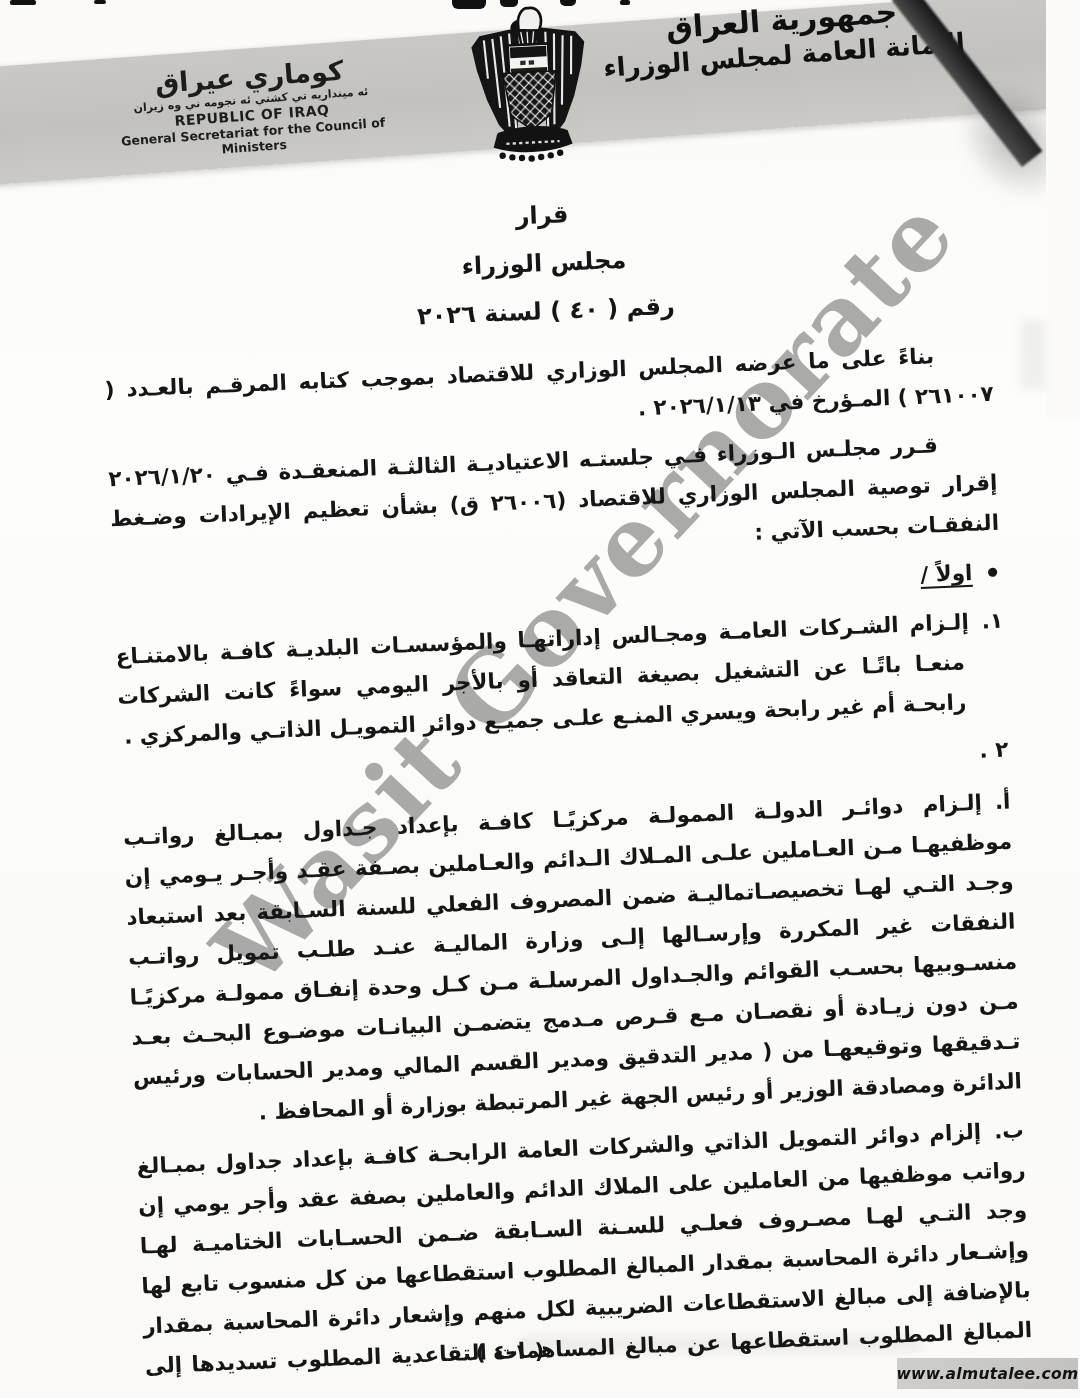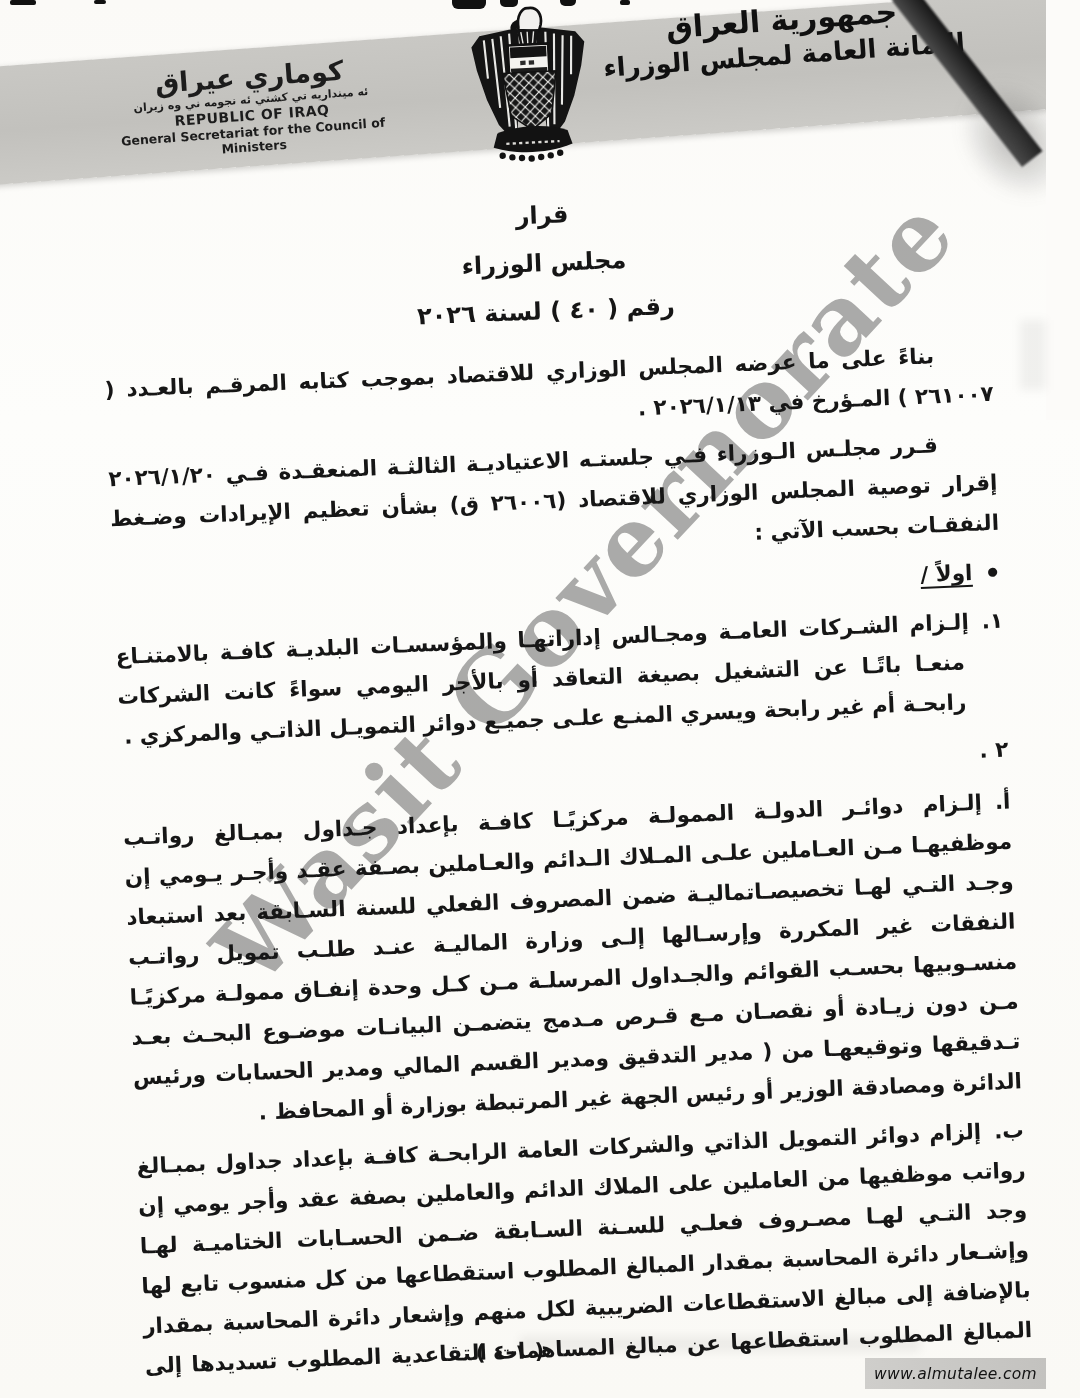--- a/index.html
+++ b/index.html
@@ -66,23 +66,23 @@
   .marker{margin-left:13px;}
   .num2{text-align:right;margin:0 0 12px 0 !important;}
   
   .pagenum{
     position:absolute;left:420px;top:1340px;width:180px;z-index:3;
     text-align:center;font-weight:bold;font-size:21px;
     direction:ltr;unicode-bidi:bidi-override;
     transform:rotate(-1.5deg);
   }
   .site{
-    position:absolute;left:865px;top:1358px;width:181px;height:31px;z-index:3;
+    position:absolute;left:897px;top:1358px;width:181px;height:31px;z-index:3;
     background:linear-gradient(90deg,#cfcecb,#c3c2bf);
-    color:#121212;font-style:italic;font-weight:normal;font-size:15.5px;
+    color:#121212;font-style:italic;font-weight:bold;font-size:15.5px;
     display:flex;align-items:center;justify-content:center;letter-spacing:.3px;
   }
   .smudge{position:absolute;pointer-events:none;}
 </style>
 </head>
 <body>
 
 <div class="page">
 
   <div class="band">

